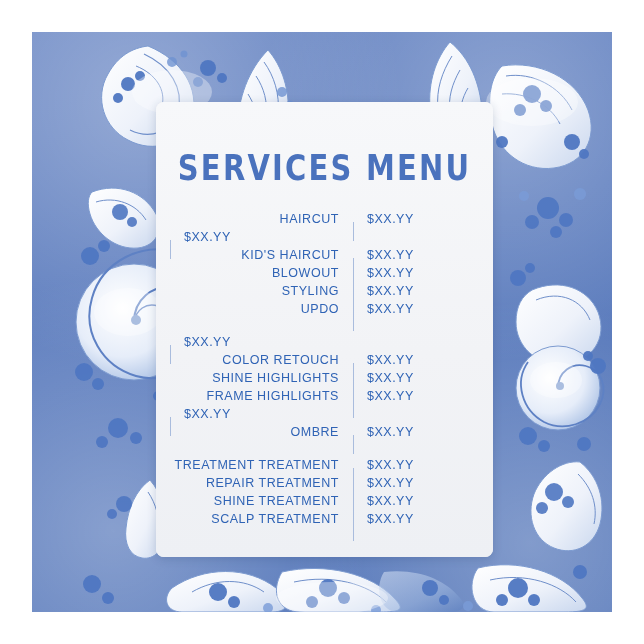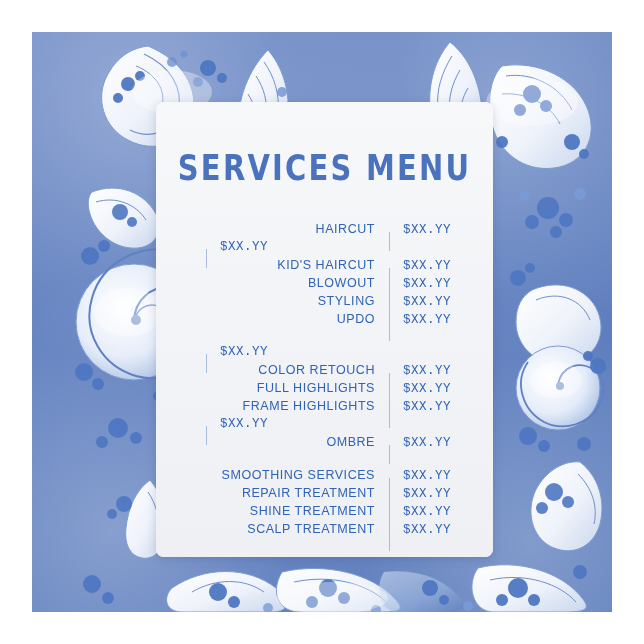--- a/index.html
+++ b/index.html
@@ -74,22 +74,21 @@
     letter-spacing: 2.2px;
     color: #4a72bd;
     transform: scale(1, 1.22);
     transform-origin: center top;
   }
 
   #menu {
     position: absolute;
     left: 0;
     right: 0;
-    top: 118px;
-    margin-left: 36px;
+    top: 108px;
   }
 
   .menu-group {
     margin-bottom: 15px;
   }
   .menu-group:last-child { margin-bottom: 0; }
 
   .menu-row {
     display: flex;
     align-items: baseline;
@@ -120,21 +119,20 @@
     top: -1px;
     width: 1px;
     height: 19px;
     background: #a9bcdd;
   }
   .price {
     font-size: 12.5px;
     letter-spacing: 0.5px;
     color: #2f63b5;
     white-space: nowrap;
-    font-family: Liberation Mono, monospace;
   }
   
   .price.empty { visibility: hidden; }
 </style>
 </head>
 <body>
 
 <div id="poster">
   <div class="wash"></div>
 
@@ -357,42 +355,42 @@
           <div class="menu-row">
             <div class="sep"></div>
             <div class="price">$XX.YY</div>
           </div>
           <div class="menu-row">
             <div class="svc">COLOR RETOUCH</div>
             <div class="sep"></div>
             <div class="price">$XX.YY</div>
           </div>
           <div class="menu-row">
-            <div class="svc">FULL HIGHLIGHTS</div>
+            <div class="svc">SHINE HIGHLIGHTS</div>
             <div class="sep"></div>
             <div class="price">$XX.YY</div>
           </div>
           <div class="menu-row">
             <div class="svc">FRAME HIGHLIGHTS</div>
             <div class="sep"></div>
             <div class="price">$XX.YY</div>
           </div>
           <div class="menu-row">
             <div class="sep"></div>
             <div class="price">$XX.YY</div>
           </div>
           <div class="menu-row">
             <div class="svc">OMBRE</div>
             <div class="sep"></div>
             <div class="price">$XX.YY</div>
           </div>
         </div>
         <div class="menu-group">
           <div class="menu-row">
-            <div class="svc">SMOOTHING SERVICES</div>
+            <div class="svc">TREATMENT TREATMENT</div>
             <div class="sep"></div>
             <div class="price">$XX.YY</div>
           </div>
           <div class="menu-row">
             <div class="svc">REPAIR TREATMENT</div>
             <div class="sep"></div>
             <div class="price">$XX.YY</div>
           </div>
           <div class="menu-row">
             <div class="svc">SHINE TREATMENT</div>

